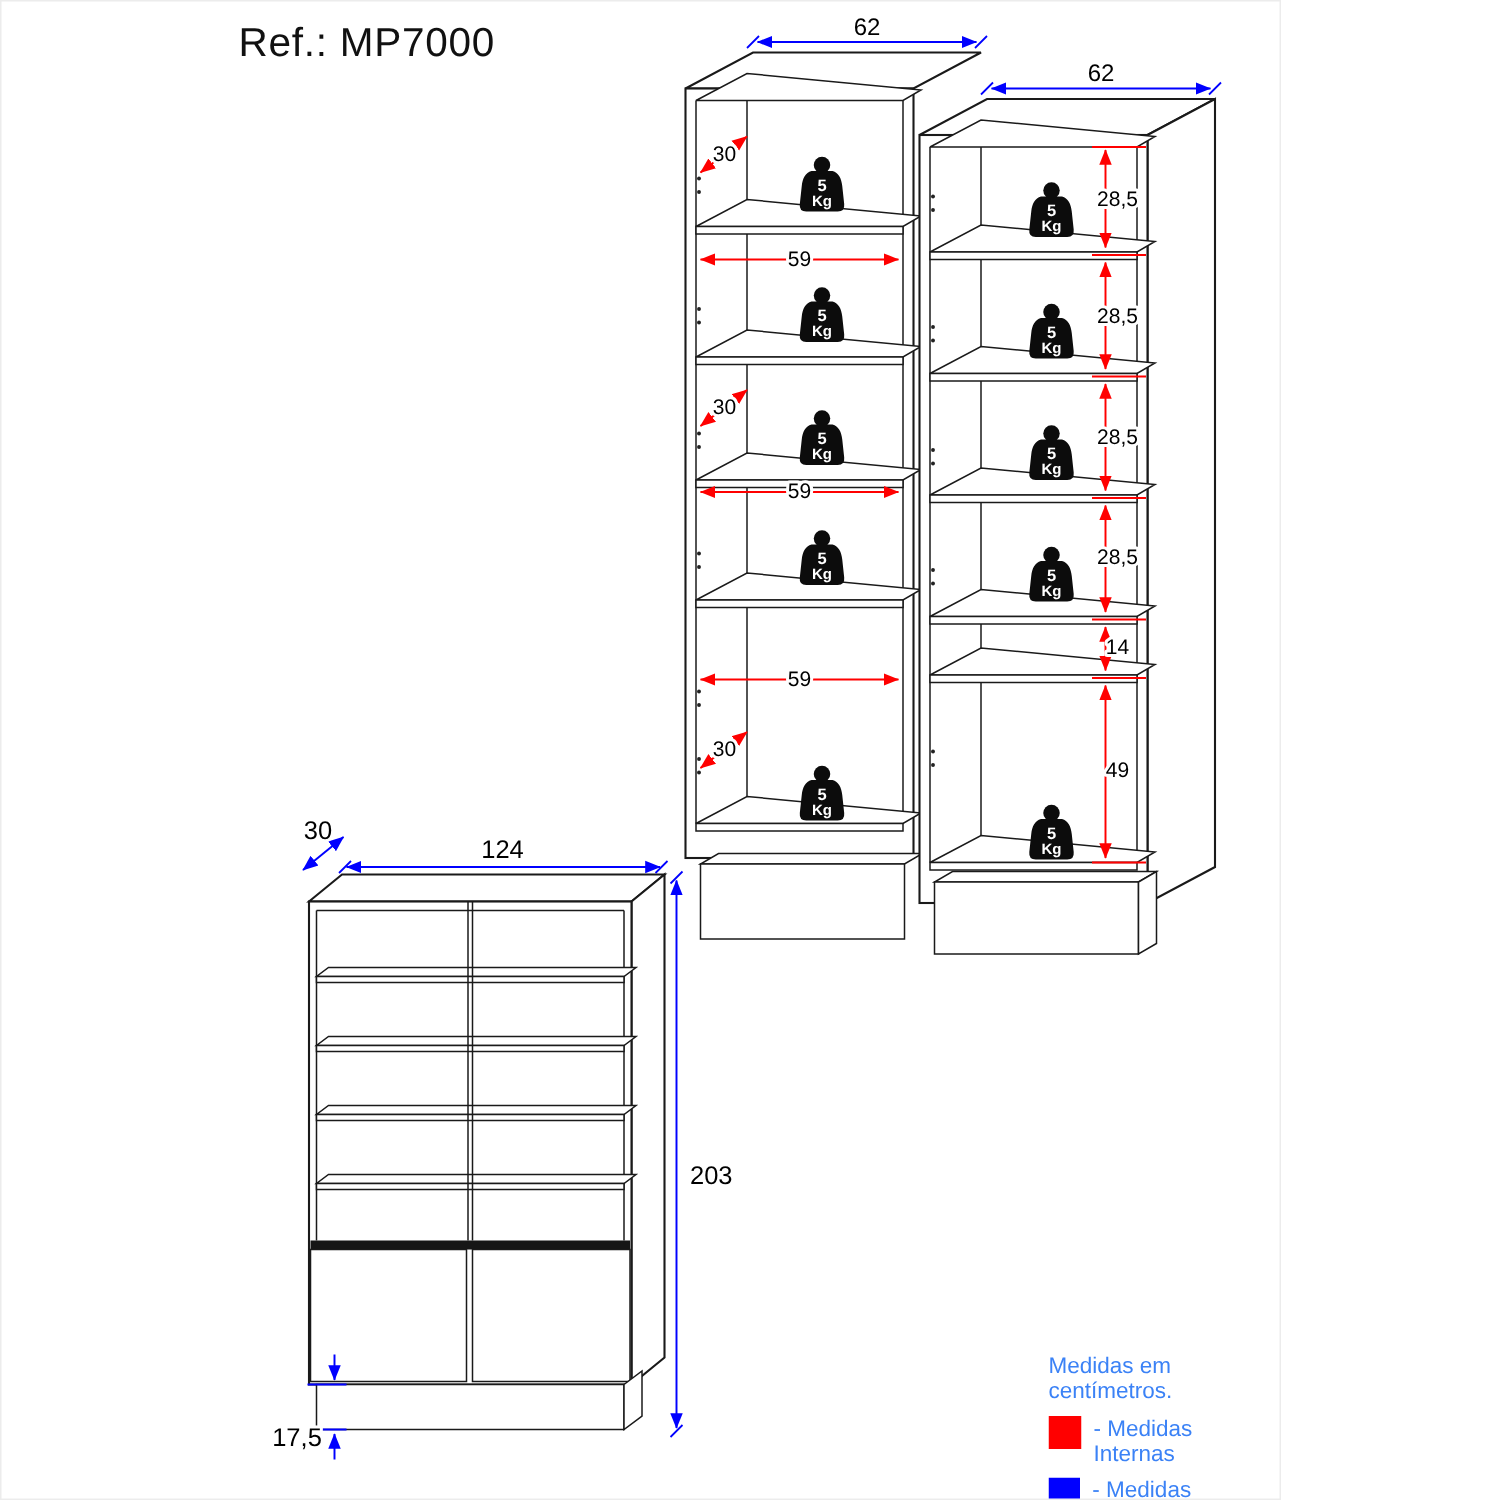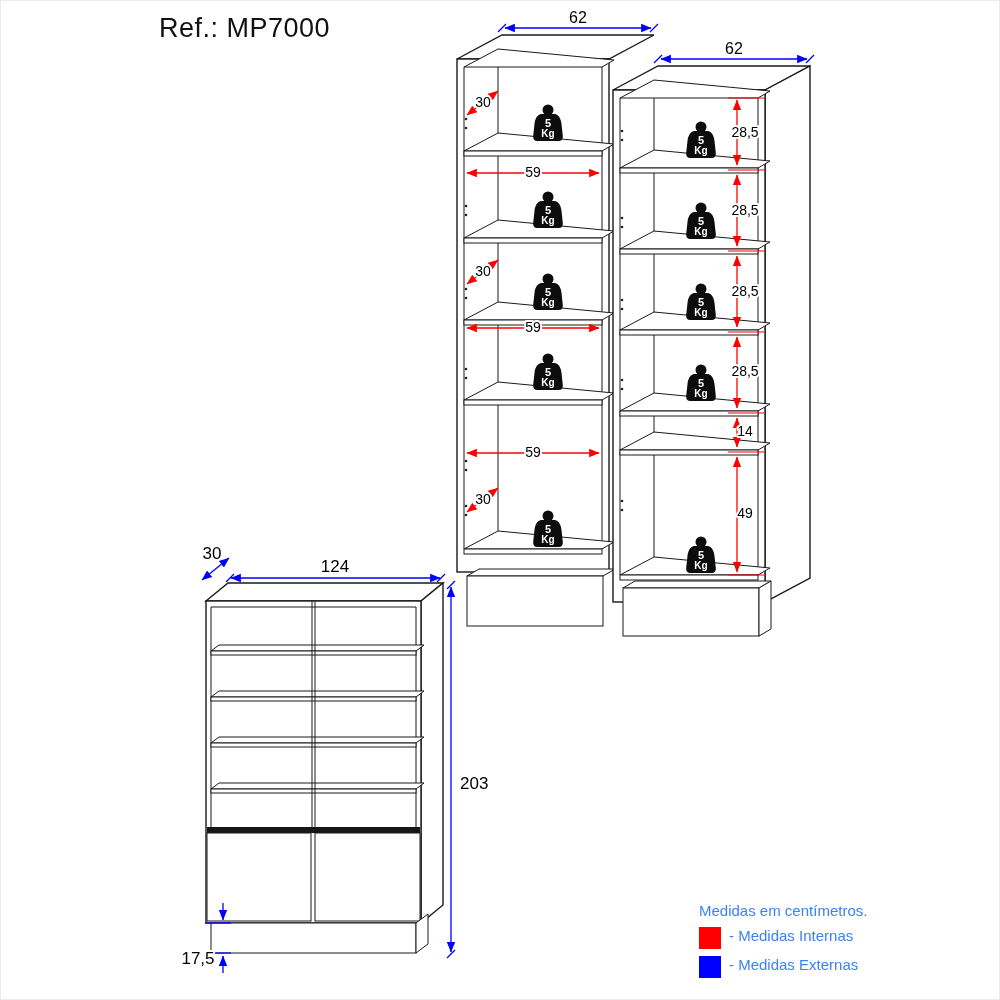--- a/index.html
+++ b/index.html
@@ -1,17 +1,17 @@
 <!DOCTYPE html>
 <html><head>
 <meta charset="utf-8">
 <style>
   html,body { margin:0; padding:0; background:#fff; }
   #stage {
-    position:relative; width:1000px; height:1000px; background:#ffffff;
+    position:relative; width:854px; height:1000px; background:#ffffff;
     font-family:"Liberation Sans","DejaVu Sans",sans-serif; overflow:hidden;
     border:1px solid #ececec; box-sizing:border-box;
   }
   #title {
     position:absolute; left:158px; top:12px; font-size:27px; color:#111;
     letter-spacing:0.5px;
   }
   svg.diagram { position:absolute; left:0; top:0; }
 
   .face  { fill:#ffffff; stroke:#1a1a1a; stroke-width:1.4; }

